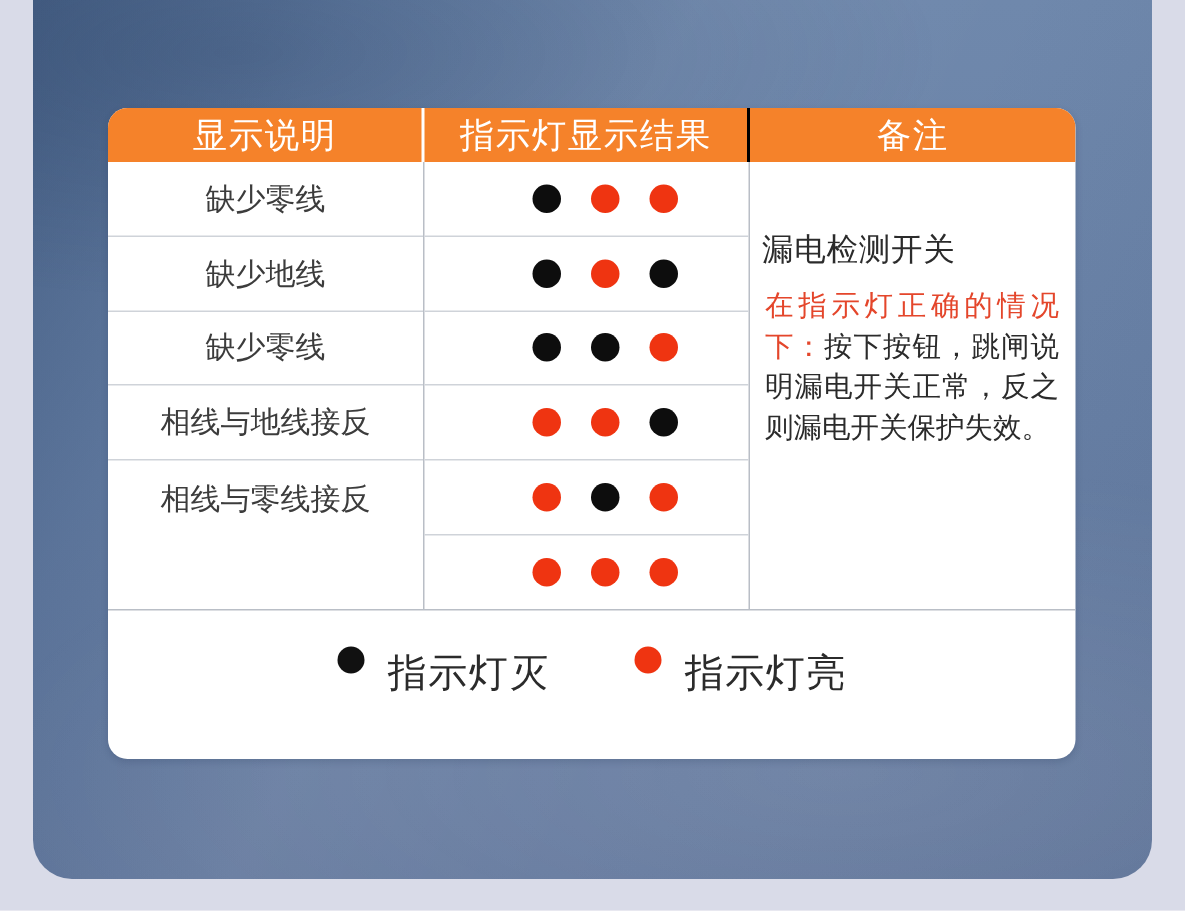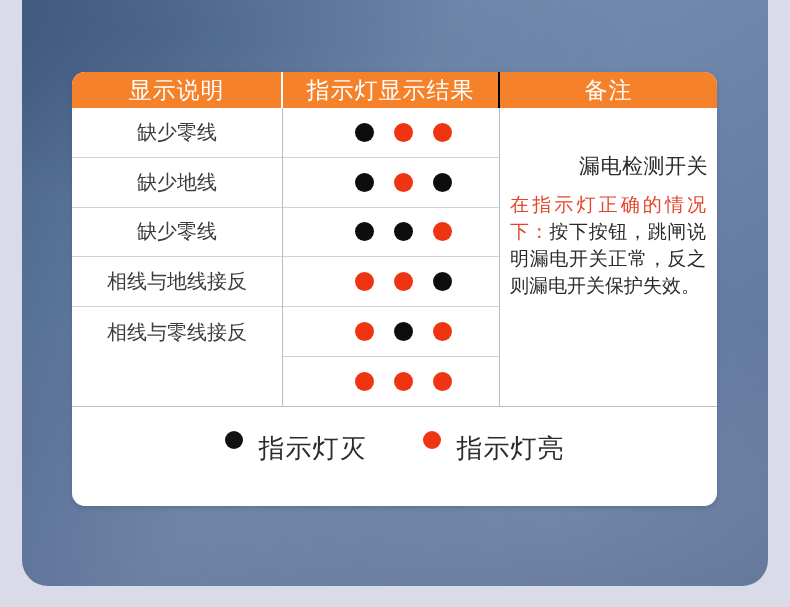--- a/index.html
+++ b/index.html
@@ -135,21 +135,21 @@
     display: inline-block;
   }
   .dot.off { background: #0d0d0d; }
   .dot.on  { background: #ef3411; }
 
   
   .remark-inner {
     padding-top: 44px;
   }
   .remark-title {
-    text-align: right;
+    text-align: left;
     font-size: 21px;
     color: #2b2b2b;
     letter-spacing: 0.5px;
     margin-bottom: 12px;
   }
   .remark-body {
     font-size: 19px;
     line-height: 1.42;
     color: #2b2b2b;
     text-align: justify;

